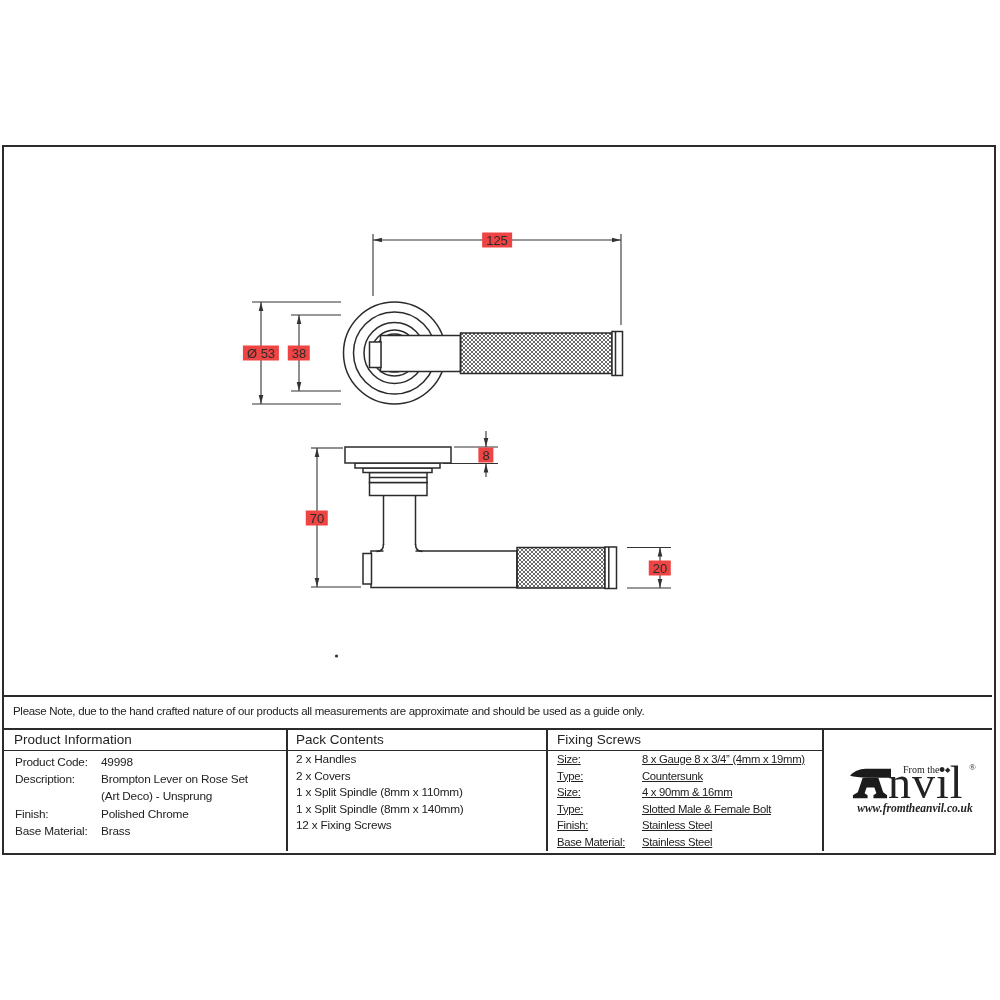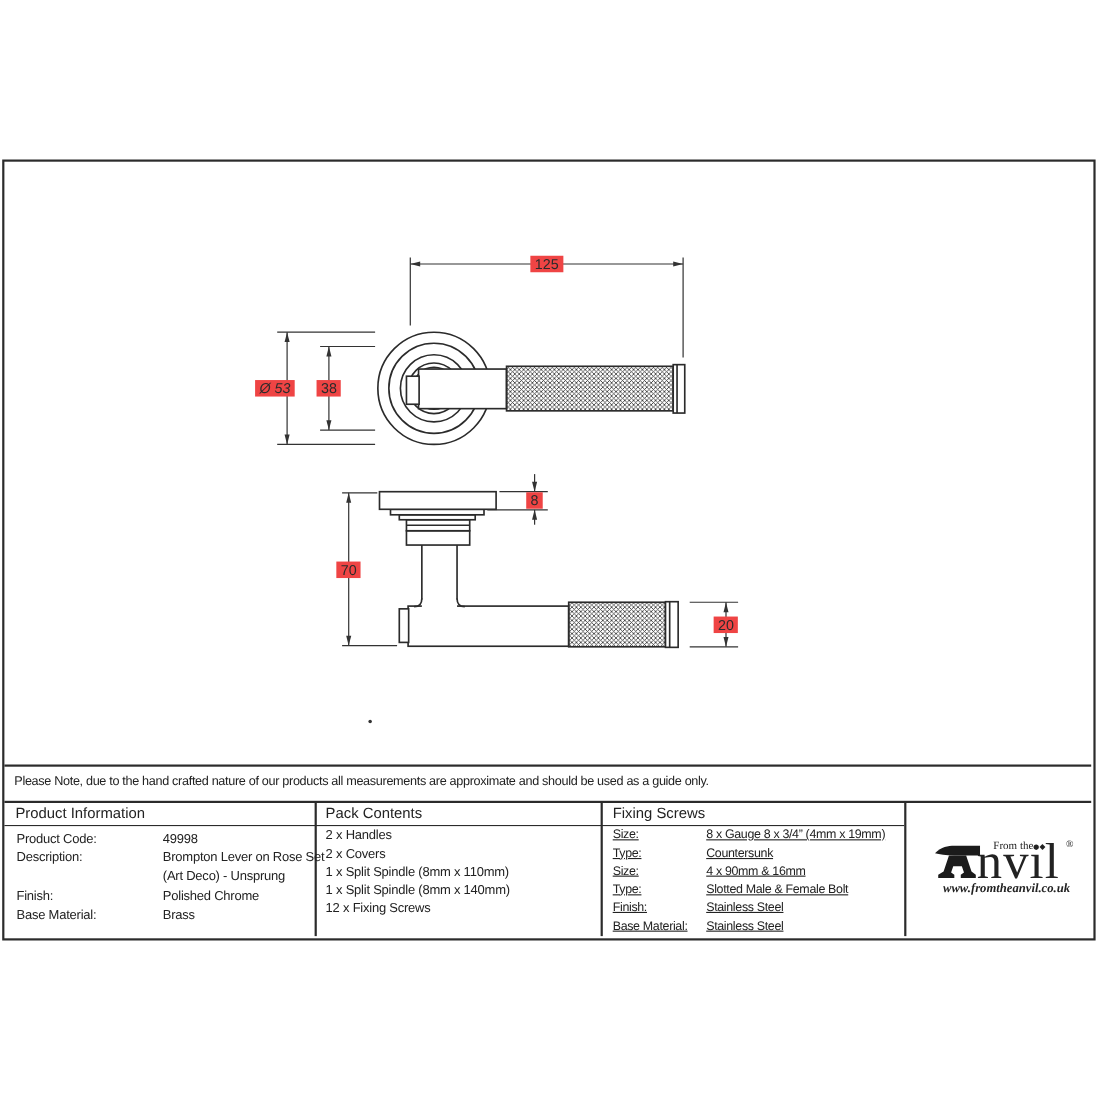--- a/index.html
+++ b/index.html
@@ -22,21 +22,21 @@
   }
   
   #note-row{left:4px;top:697px;width:988px;height:29px;line-height:29px;
     padding-left:9px;font-size:11.5px;letter-spacing:-0.3px;white-space:nowrap;}
   
   .thead{top:730px;height:19px;line-height:19px;font-size:13.5px;white-space:nowrap;}
   
   .rows{font-size:11.8px;letter-spacing:-0.2px;}
   .row{display:flex;white-space:nowrap;}
   #pi-rows{left:2px;top:754px;width:283px;}
-  #pi-rows .row{height:17.2px;line-height:17.2px;padding-left:13px;gap:47px;}
+  #pi-rows .row{height:17.2px;line-height:17.2px;padding-left:13px;}
   #pi-rows .lbl{width:86px;flex:0 0 86px;}
   #pc-rows{left:286px;top:751px;width:258px;}
   #pc-rows .row{height:16.5px;line-height:16.5px;padding-left:10px;}
   #fs-rows{left:546px;top:751px;width:274px;font-size:11.3px;letter-spacing:-0.3px;text-decoration:underline;}
   #fs-rows .row{height:16.5px;line-height:16.5px;padding-left:11px;}
   #fs-rows .lbl{width:85px;flex:0 0 85px;}
   
   .serif{font-family:"Liberation Serif", serif;}
   #logo-tagline{left:903px;top:764px;font-size:10px;}
   #logo-mark{left:945px;top:766px;font-size:7px;}
@@ -127,21 +127,21 @@
     <polygon points="660,547.5 657.7,556.5 662.3,556.5" stroke="none"></polygon>
     <polygon points="660,588 657.7,579 662.3,579" stroke="none"></polygon>
     <line x1="627" y1="547.5" x2="671" y2="547.5"></line>
     <line x1="627" y1="588" x2="671" y2="588"></line>
   </g>
 
   <circle cx="336.5" cy="656" r="1.6" fill="#333" stroke="none"></circle>
 </svg>
 
 <span class="abs dim" style="left:497px;top:240px;">125</span>
-<span class="abs dim" style="left:250px;top:353px;font-style:italic;">Ø 53</span>
+<span class="abs dim" style="left:261px;top:353px;">Ø 53</span>
 <span class="abs dim" style="left:299px;top:353px;">38</span>
 <span class="abs dim" style="left:486px;top:455px;">8</span>
 <span class="abs dim" style="left:317px;top:518px;">70</span>
 <span class="abs dim" style="left:660px;top:568px;">20</span>
 
 <div id="sheet" class="abs"></div>
 <div class="abs hline" style="left:4px;top:695px;width:988px;"></div>
 <div class="abs hline" style="left:4px;top:728px;width:988px;"></div>
 <div class="abs hline" style="left:4px;top:749.5px;width:818px;height:1.6px;"></div>
 <div class="abs vline" style="left:286px;top:730px;height:121px;"></div>

